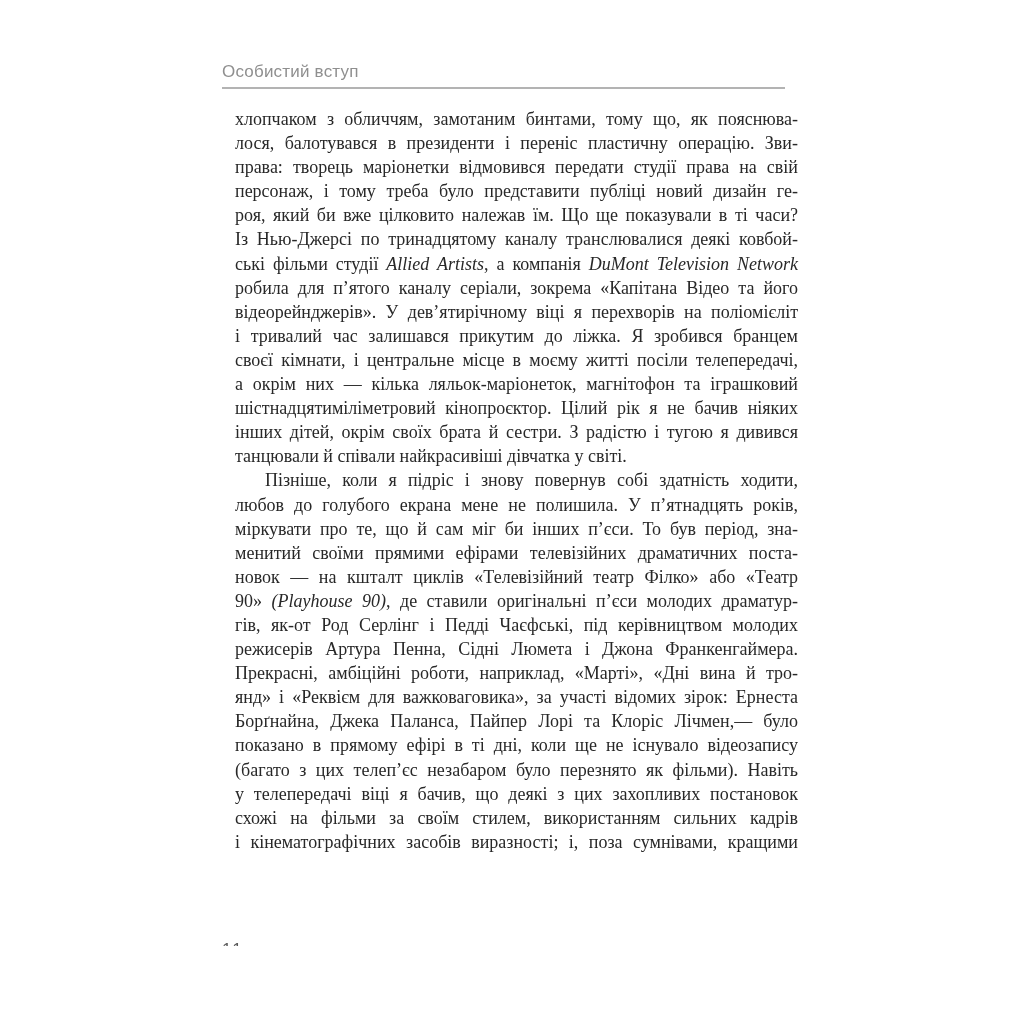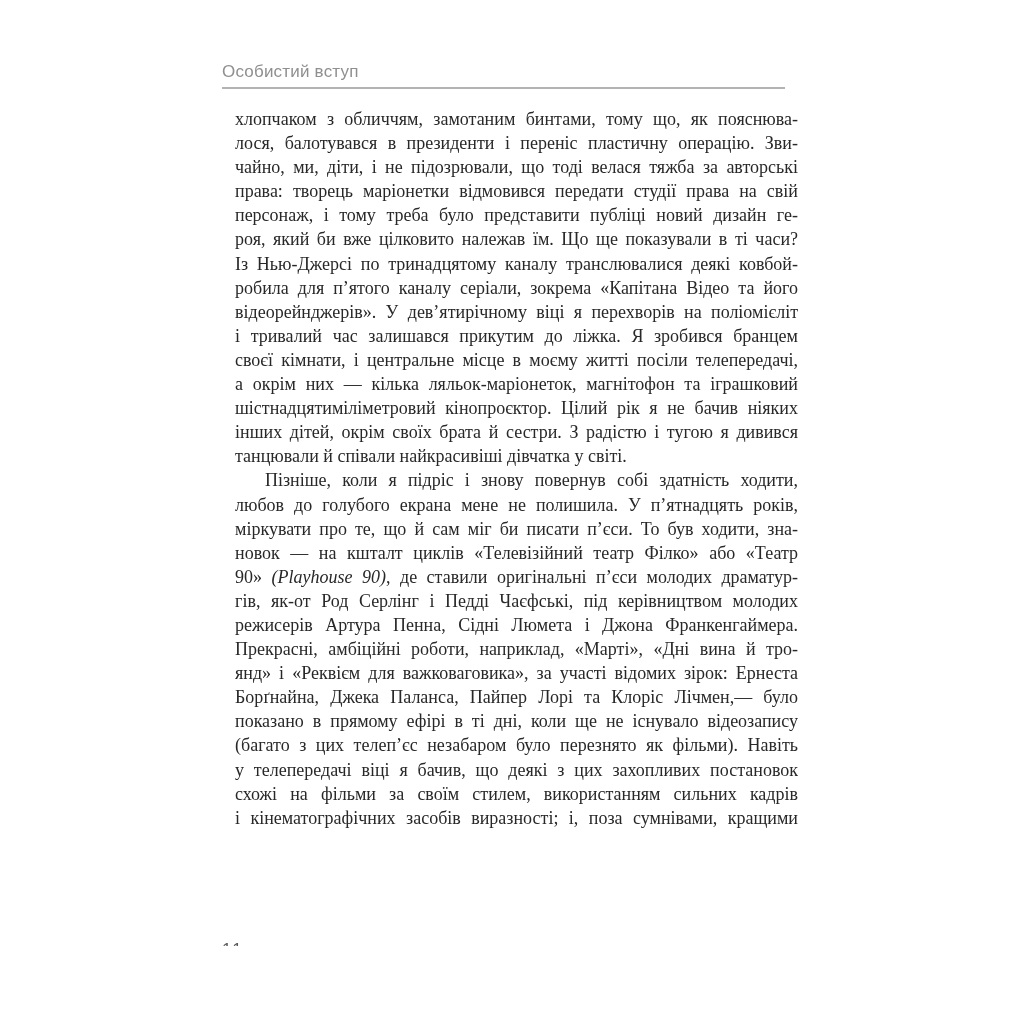--- a/index.html
+++ b/index.html
@@ -76,38 +76,39 @@
 
   <div class="running-head">
     <span class="title">Особистий вступ</span>
     <div class="rule"></div>
   </div>
 
   <div class="page-body" id="page-body">
       <div>
         <div class="line"><span>хлопчаком з обличчям, замотаним бинтами, тому що, як пояснюва-</span></div>
         <div class="line"><span>лося, балотувався в президенти і переніс пластичну операцію. Зви-</span></div>
-        <div class="line"><span>чайно, ми, діти, і не підозрювали, що тоді велася тяжба за авторські</span></div>
         <div class="line"><span>права: творець маріонетки відмовився передати студії права на свій</span></div>
         <div class="line"><span>персонаж, і тому треба було представити публіці новий дизайн ге-</span></div>
         <div class="line"><span>роя, який би вже цілковито належав їм. Що ще показували в ті часи?</span></div>
         <div class="line"><span>Із Нью-Джерсі по тринадцятому каналу транслювалися деякі ковбой-</span></div>
+        <div class="line"><span>ські фільми студії </span><em>Allied Artists</em><span>, а компанія </span><em>DuMont Television Network</em></div>
         <div class="line"><span>робила для п’ятого каналу серіали, зокрема «Капітана Відео та його</span></div>
         <div class="line"><span>відеорейнджерів». У дев’ятирічному віці я перехворів на поліомієліт</span></div>
         <div class="line"><span>і тривалий час залишався прикутим до ліжка. Я зробився бранцем</span></div>
         <div class="line"><span>своєї кімнати, і центральне місце в моєму житті посіли телепередачі,</span></div>
         <div class="line"><span>а окрім них — кілька ляльок-маріонеток, магнітофон та іграшковий</span></div>
         <div class="line"><span>шістнадцятиміліметровий кінопроєктор. Цілий рік я не бачив ніяких</span></div>
         <div class="line"><span>інших дітей, окрім своїх брата й сестри. З радістю і тугою я дивився</span></div>
         <div class="line para-end"><span>танцювали й співали найкрасивіші дівчатка у світі.</span></div>
       </div>
       <div>
         <div class="line indent"><span>Пізніше, коли я підріс і знову повернув собі здатність ходити,</span></div>
         <div class="line"><span>любов до голубого екрана мене не полишила. У п’ятнадцять років,</span></div>
-        <div class="line"><span>міркувати про те, що й сам міг би писати п’єси. То був ходити, зна-</span></div>
+        <div class="line"><span>міркувати про те, що й сам міг би інших п’єси. То був період, зна-</span></div>
+        <div class="line"><span>менитий своїми прямими ефірами телевізійних драматичних поста-</span></div>
         <div class="line"><span>новок — на кшталт циклів «Телевізійний театр Філко» або «Театр</span></div>
         <div class="line"><span>90» </span><em>(Playhouse 90)</em><span>, де ставили оригінальні п’єси молодих драматур-</span></div>
         <div class="line"><span>гів, як-от Род Серлінг і Педді Чаєфські, під керівництвом молодих</span></div>
         <div class="line"><span>режисерів Артура Пенна, Сідні Люмета і Джона Франкенгаймера.</span></div>
         <div class="line"><span>Прекрасні, амбіційні роботи, наприклад, «Марті», «Дні вина й тро-</span></div>
         <div class="line"><span>янд» і «Реквієм для важковаговика», за участі відомих зірок: Ернеста</span></div>
         <div class="line"><span>Борґнайна, Джека Паланса, Пайпер Лорі та Клоріс Лічмен,— було</span></div>
         <div class="line"><span>показано в прямому ефірі в ті дні, коли ще не існувало відеозапису</span></div>
         <div class="line"><span>(багато з цих телеп’єс незабаром було перезнято як фільми). Навіть</span></div>
         <div class="line"><span>у телепередачі віці я бачив, що деякі з цих захопливих постановок</span></div>

